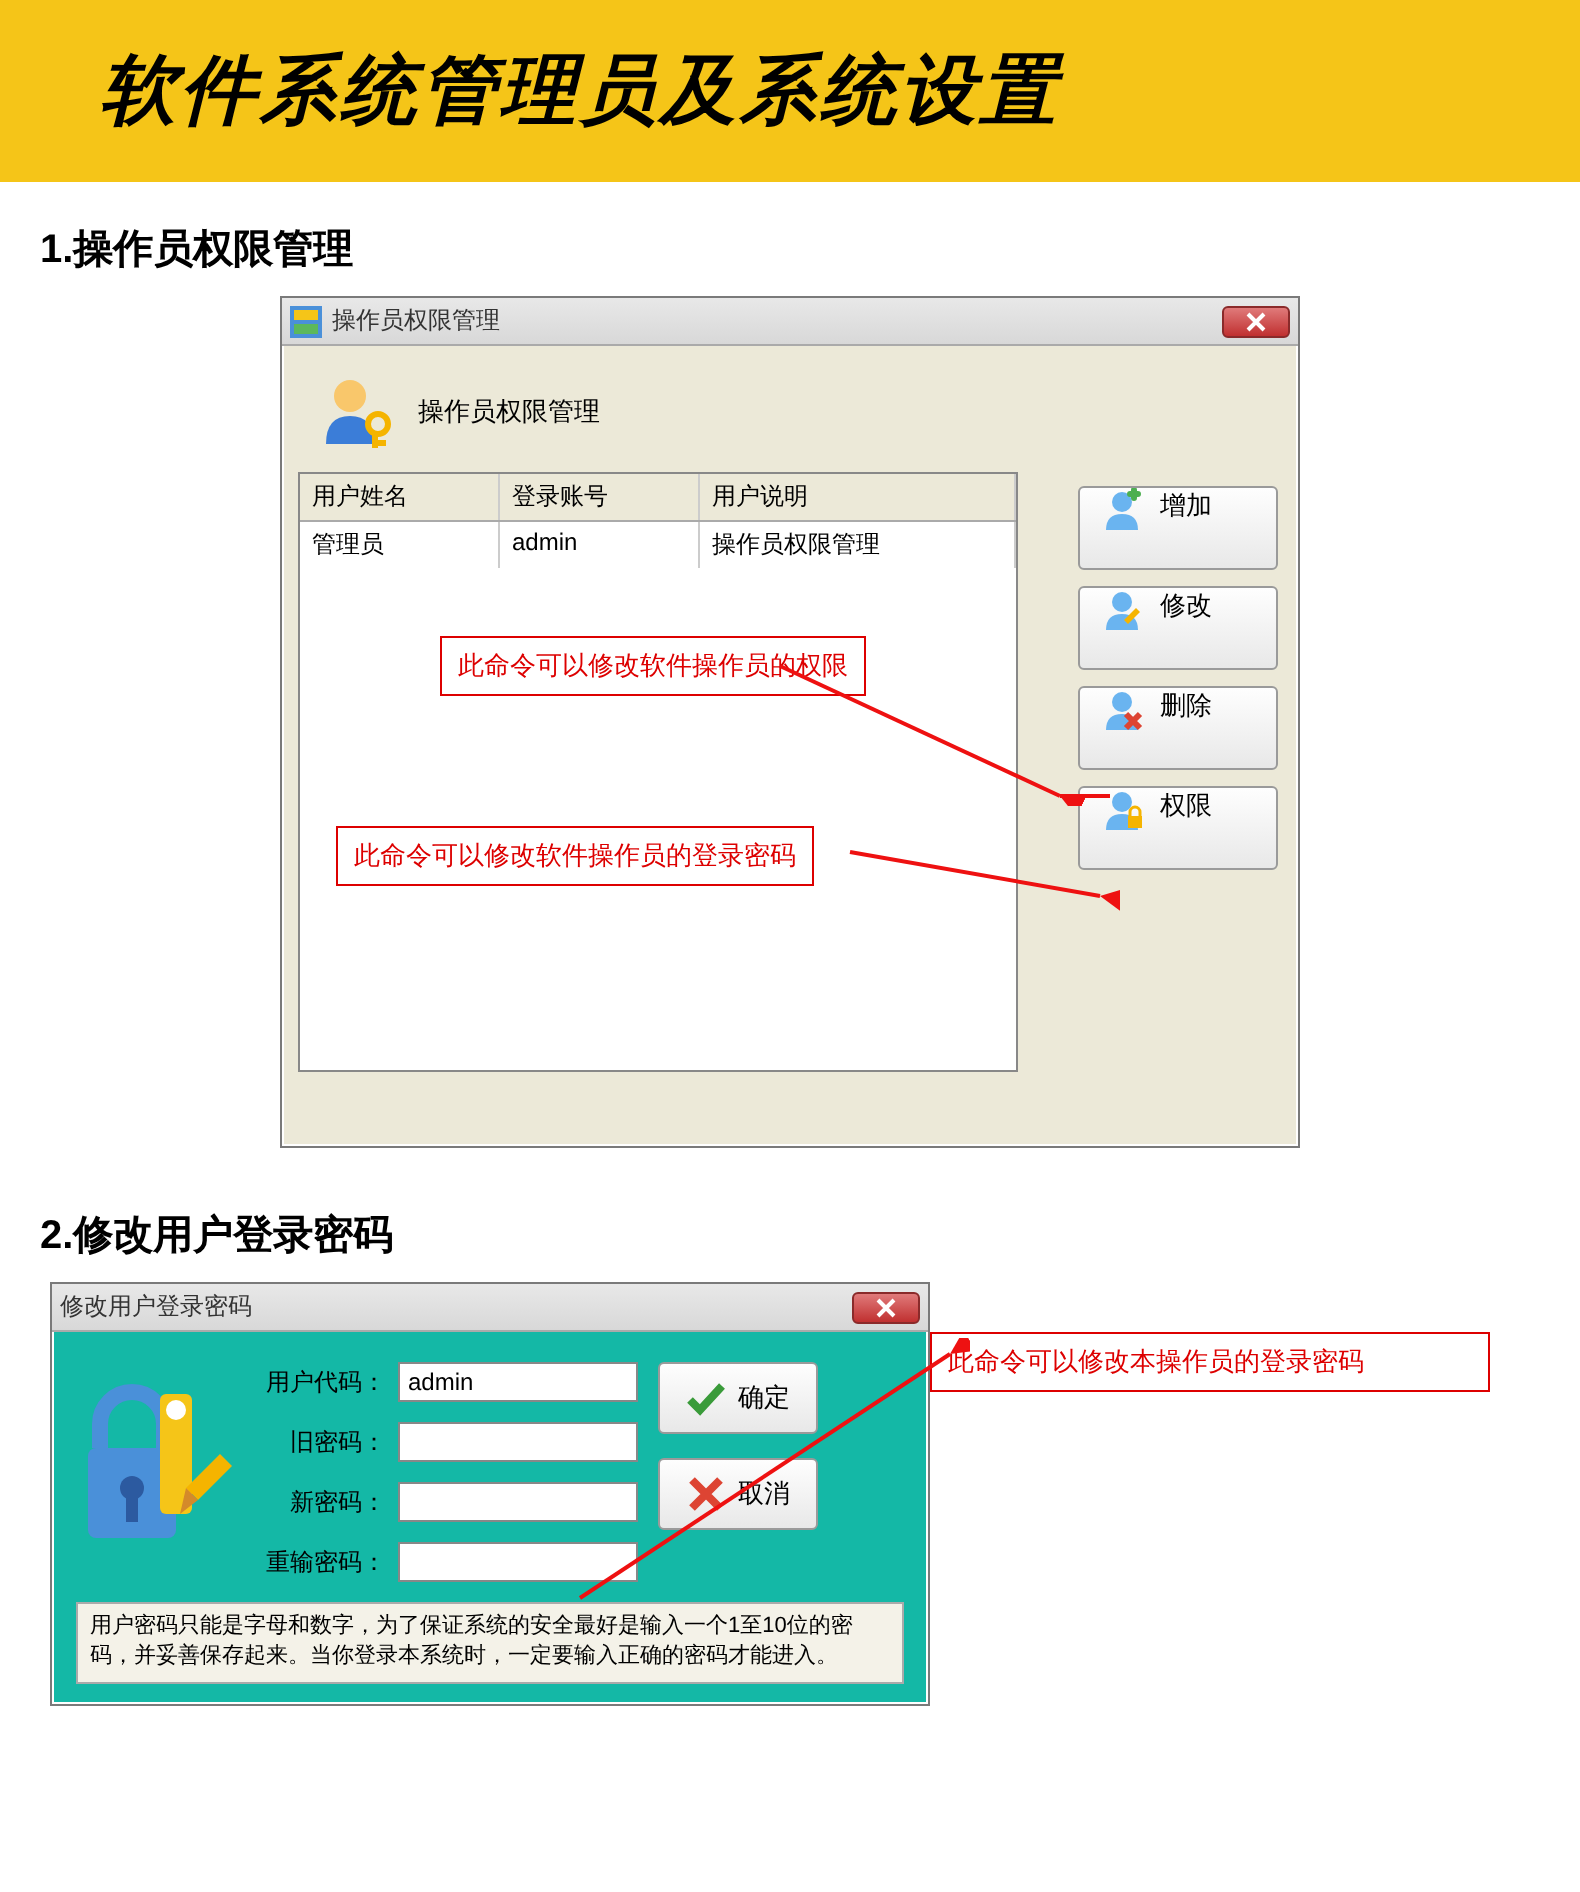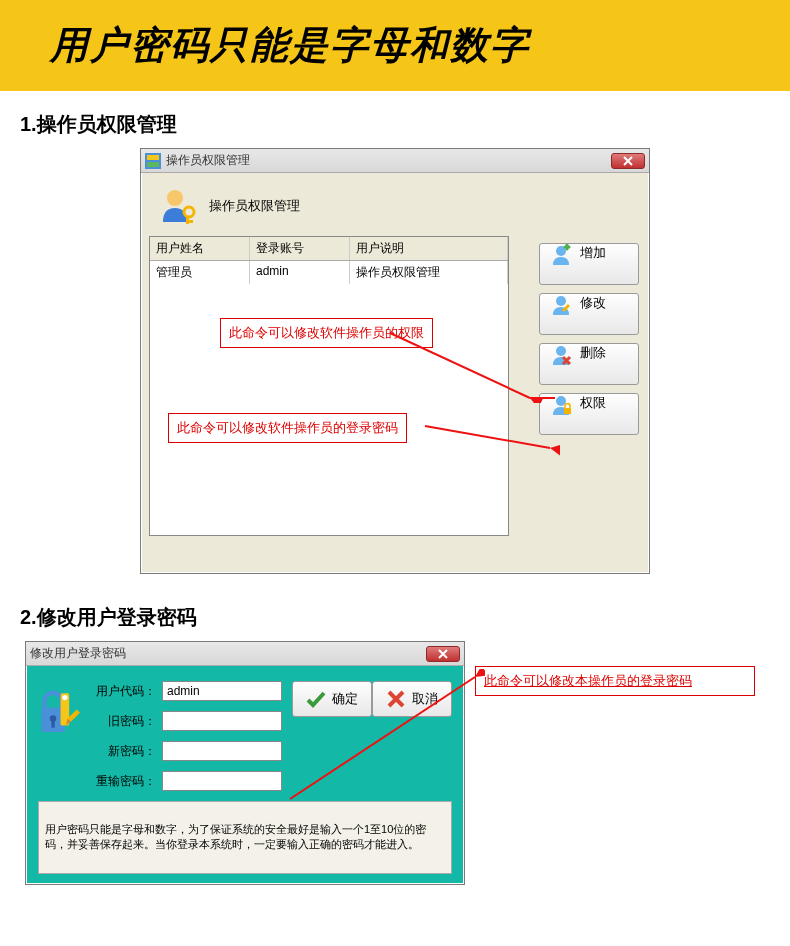--- a/index.html
+++ b/index.html
@@ -162,45 +162,46 @@
 }
 .form-row input {
   width: 120px;
   height: 20px;
   border: 1px solid #888;
   font-size: 12px;
   padding: 0 4px;
 }
 .btn-col {
   display: flex;
-  gap: 0;
+  flex-direction: column;
+  gap: 12px;
   padding-top: 5px;
 }
 .btn2 {
   width: 80px; height: 36px;
   background: linear-gradient(#fefefe,#e8e8e8);
   border: 1px solid #9a9a9a;
   border-radius: 3px;
   display: flex; align-items: center; justify-content: center;
   gap: 6px; font-size: 13px;
 }
 .hint-box {
   margin: 0 12px 10px;
   border: 1px solid #aaa;
   background: #f4f2e8;
-  padding: 20px 6px;
+  padding: 4px 6px;
   font-size: 11px;
   line-height: 1.4;
 }
 </style>
 </head>
 <body>
 
 <div class="header-banner">
-  <h1>用户密码只能是字母和数字</h1>
+  <h1>软件系统管理员及系统设置</h1>
 </div>
 
 <div class="section-title">1.操作员权限管理</div>
 
 <div class="dialog1-wrap">
   <div class="win">
     <div class="titlebar">
       <span class="icon">
         <svg viewBox="0 0 16 16">
             <rect width="16" height="16" fill="#4a90d9"></rect>
@@ -354,21 +355,21 @@
           <svg width="20" height="20" viewBox="0 0 20 20">
               <path d="M3 3 L17 17 M17 3 L3 17" stroke="#d43" stroke-width="4"></path>
             </svg>
           <span>取消</span>
         </div>
       </div>
     </div>
     <div class="hint-box">用户密码只能是字母和数字，为了保证系统的安全最好是输入一个1至10位的密码，并妥善保存起来。当你登录本系统时，一定要输入正确的密码才能进入。</div>
   </div>
 
-  <div class="annot" style="left:450px; top:25px; width:280px; border-color:#d00;text-decoration:underline;">此命令可以修改本操作员的登录密码</div>
+  <div class="annot" style="left:440px; top:25px; width:280px; border-color:#d00;">此命令可以修改本操作员的登录密码</div>
   <svg class="arrow-svg" style="left:260px; top:28px; width:200px; height:140px;">
     <defs>
         <marker id="ah3" markerWidth="8" markerHeight="8" refX="6" refY="3" orient="auto">
           <path d="M0 0 L6 3 L0 6 Z" fill="#e11"></path>
         </marker>
       </defs>
     <line x1="190" y1="8" x2="5" y2="130" stroke="#e11" stroke-width="2" marker-start="url(#ah3)"></line>
   </svg>
 </div>
 

